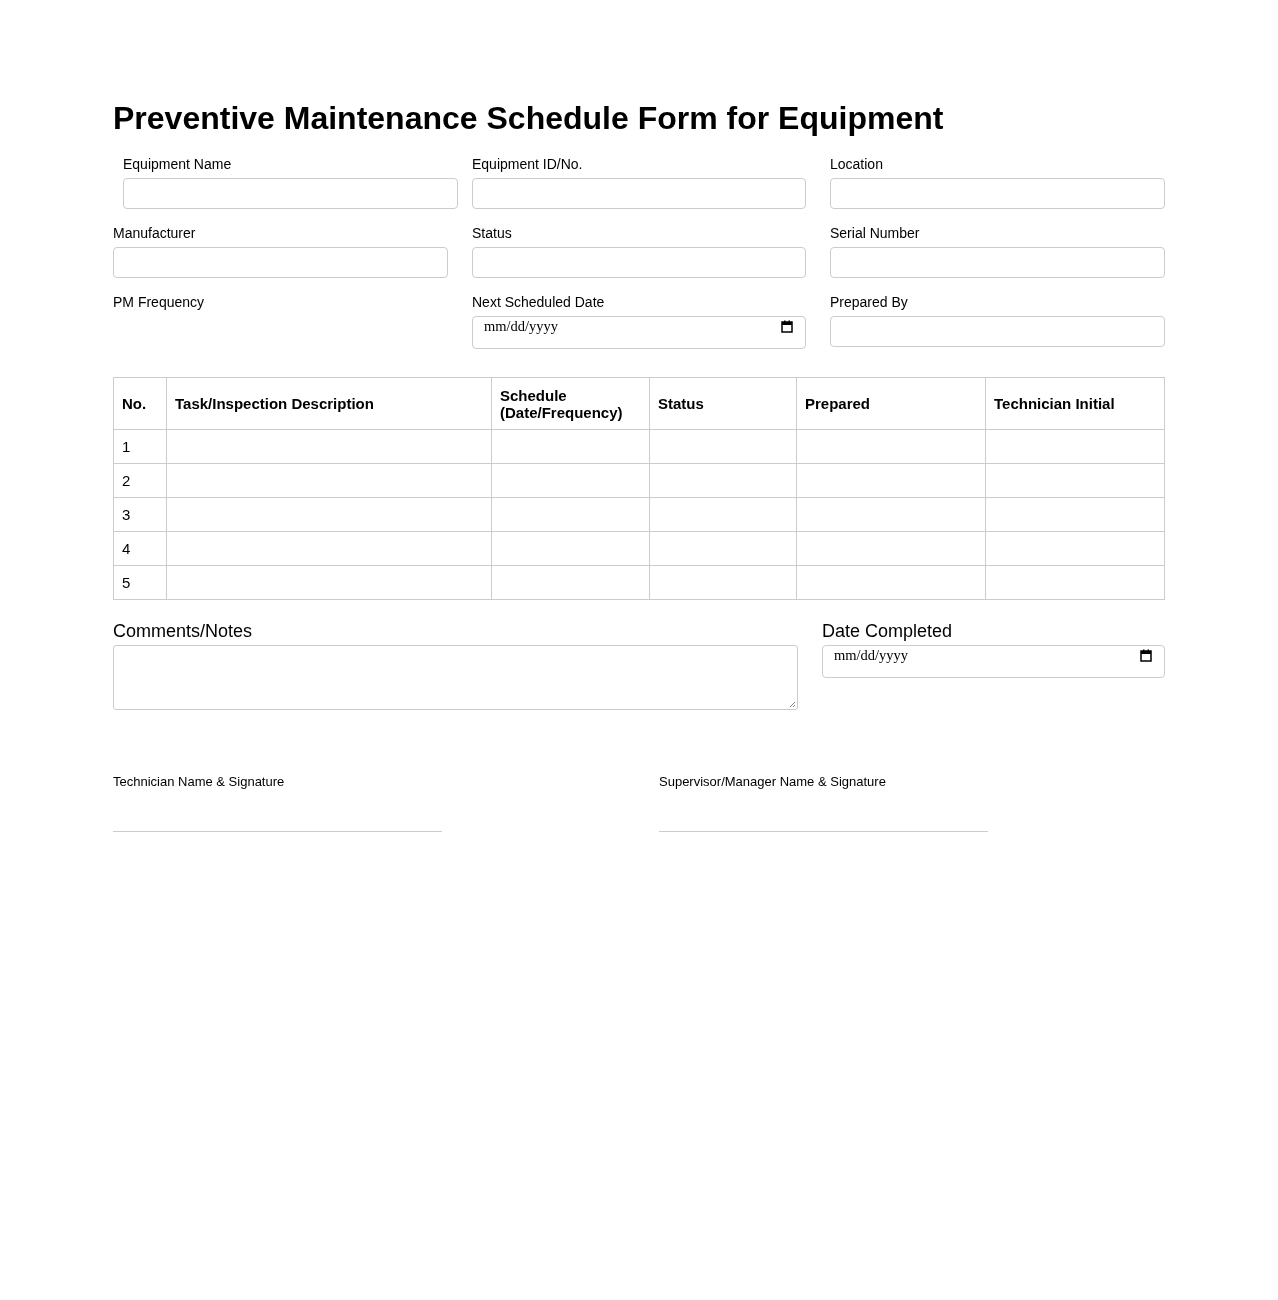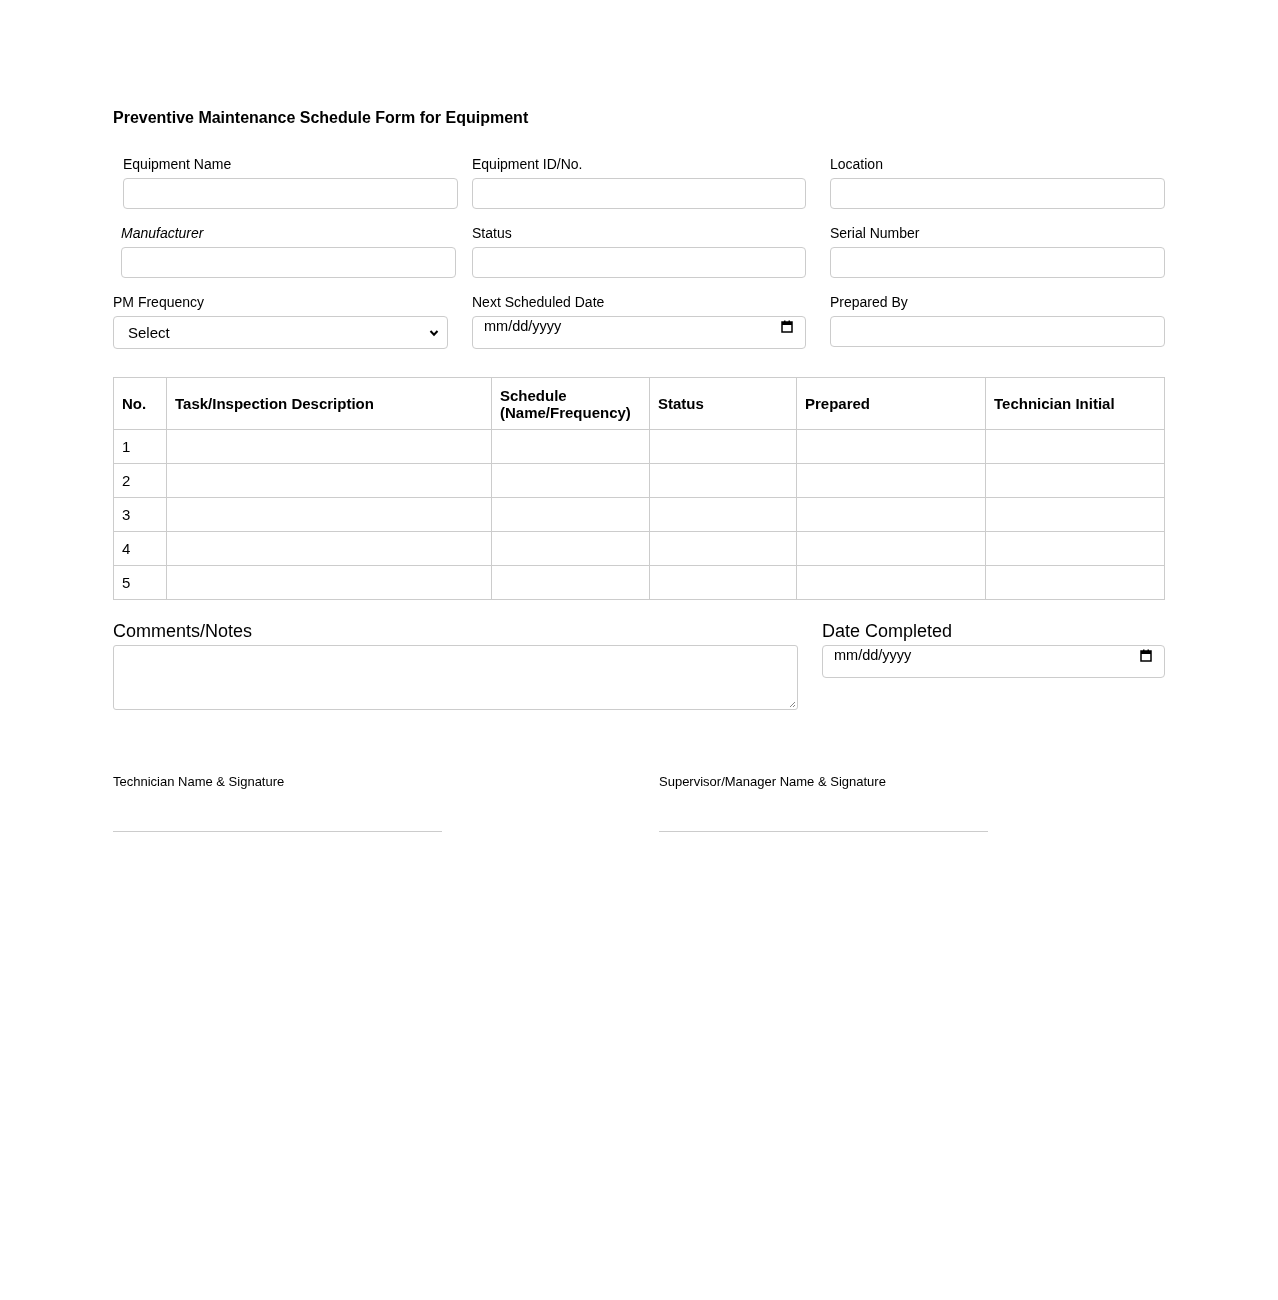--- a/index.html
+++ b/index.html
@@ -6,37 +6,37 @@
   html, body { margin: 0; padding: 0; background: #ffffff; }
   body {
     width: 1278px; height: 1300px;
     font-family: "Liberation Sans", sans-serif;
     color: #000;
     position: relative;
   }
   .page { position: absolute; left: 113px; top: 0; width: 1052px; }
   h1 {
     position: absolute; top: 102px; left: 0; margin: 0;
-    font-size: 16px; font-weight: bold; line-height: 32px; white-space: nowrap;
+    font-size: 32px; font-weight: bold; line-height: 32px; white-space: nowrap;
   }
   .field { position: absolute; width: 335px; }
   .field label {
     display: block; font-size: 14px; line-height: 16px; height: 16px;
     margin: 0 0 6px 0; white-space: nowrap;
   }
   .field .box {
     width: 100%; height: 31px; border: 1px solid #cccccc; border-radius: 4px;
     background: #fff; position: relative;
   }
   .field .box.tall { height: 33px; }
   .select-box, .date-box {
     display: flex; align-items: center; justify-content: space-between;
     font-size: 15px; padding: 0 8px 0 14px;
   }
-  .date-box { padding: 0 12px 13px 11px; font-size: 14.5px; }
+  .date-box { padding: 0 12px 13px 11px; font-size: 14.5px; font-family: Liberation Serif, serif; }
   .chev { width: 10px; height: 10px; display:inline-block; }
   .cal { width: 12px; height: 13px; display:inline-block; }
 
   table.tasks {
     position: absolute; left: 0; top: 377px; width: 1052px;
     border-collapse: collapse; font-size: 15px;
   }
   table.tasks th, table.tasks td {
     border: 1px solid #cccccc; text-align: left; vertical-align: middle;
     padding: 0 8px;
@@ -69,41 +69,35 @@
   </div>
   <div class="field" style="left:359px; top:156px; width:334px;">
     <label>Equipment ID/No.</label>
     <div class="box"></div>
   </div>
   <div class="field" style="left:717px; top:156px;">
     <label>Location</label>
     <div class="box"></div>
   </div>
 
-  <div class="field" style="left:8px; top:225px;font-style:italic;">
+  <div class="field" style="left:0; top:225px;">
     <label>Manufacturer</label>
     <div class="box"></div>
   </div>
   <div class="field" style="left:359px; top:225px; width:334px;">
     <label>Status</label>
     <div class="box"></div>
   </div>
   <div class="field" style="left:717px; top:225px;">
     <label>Serial Number</label>
     <div class="box"></div>
   </div>
 
   <div class="field" style="left:0; top:294px;">
     <label>PM Frequency</label>
-    <div class="box tall select-box">
-      <span>Select</span>
-      <svg class="chev" viewBox="0 0 10 10">
-          <path d="M1.5 3 L5 6.8 L8.5 3" stroke="#000" stroke-width="2" fill="none"></path>
-        </svg>
-    </div>
   </div>
   <div class="field" style="left:359px; top:294px; width:334px;">
     <label>Next Scheduled Date</label>
     <div class="box tall date-box">
       <span>mm/dd/yyyy</span>
       <svg class="cal" viewBox="0 0 12 13">
           <rect x="1" y="2" width="10" height="10" fill="none" stroke="#000" stroke-width="1.5"></rect>
           <rect x="1" y="2" width="10" height="3" fill="#000"></rect>
           <rect x="3" y="0.5" width="1.5" height="2.5" fill="#000"></rect>
           <rect x="7.5" y="0.5" width="1.5" height="2.5" fill="#000"></rect>
@@ -115,21 +109,21 @@
     <div class="box"></div>
   </div>
 
   <table class="tasks">
     <thead>
       <tr>
         <th style="width:53px;">No.</th>
         <th style="width:325px; ">Task/Inspection Description</th>
         <th style="width:158px;">
           <span>Schedule</span><br>
-          <span>(Name/Frequency)</span>
+          <span>(Date/Frequency)</span>
         </th>
         <th style="width:147px;">Status</th>
         <th style="width:189px;">Prepared</th>
         <th>Technician Initial</th>
       </tr>
     </thead>
     <tbody>
       <tr>
         <td>1</td>
         <td></td>

